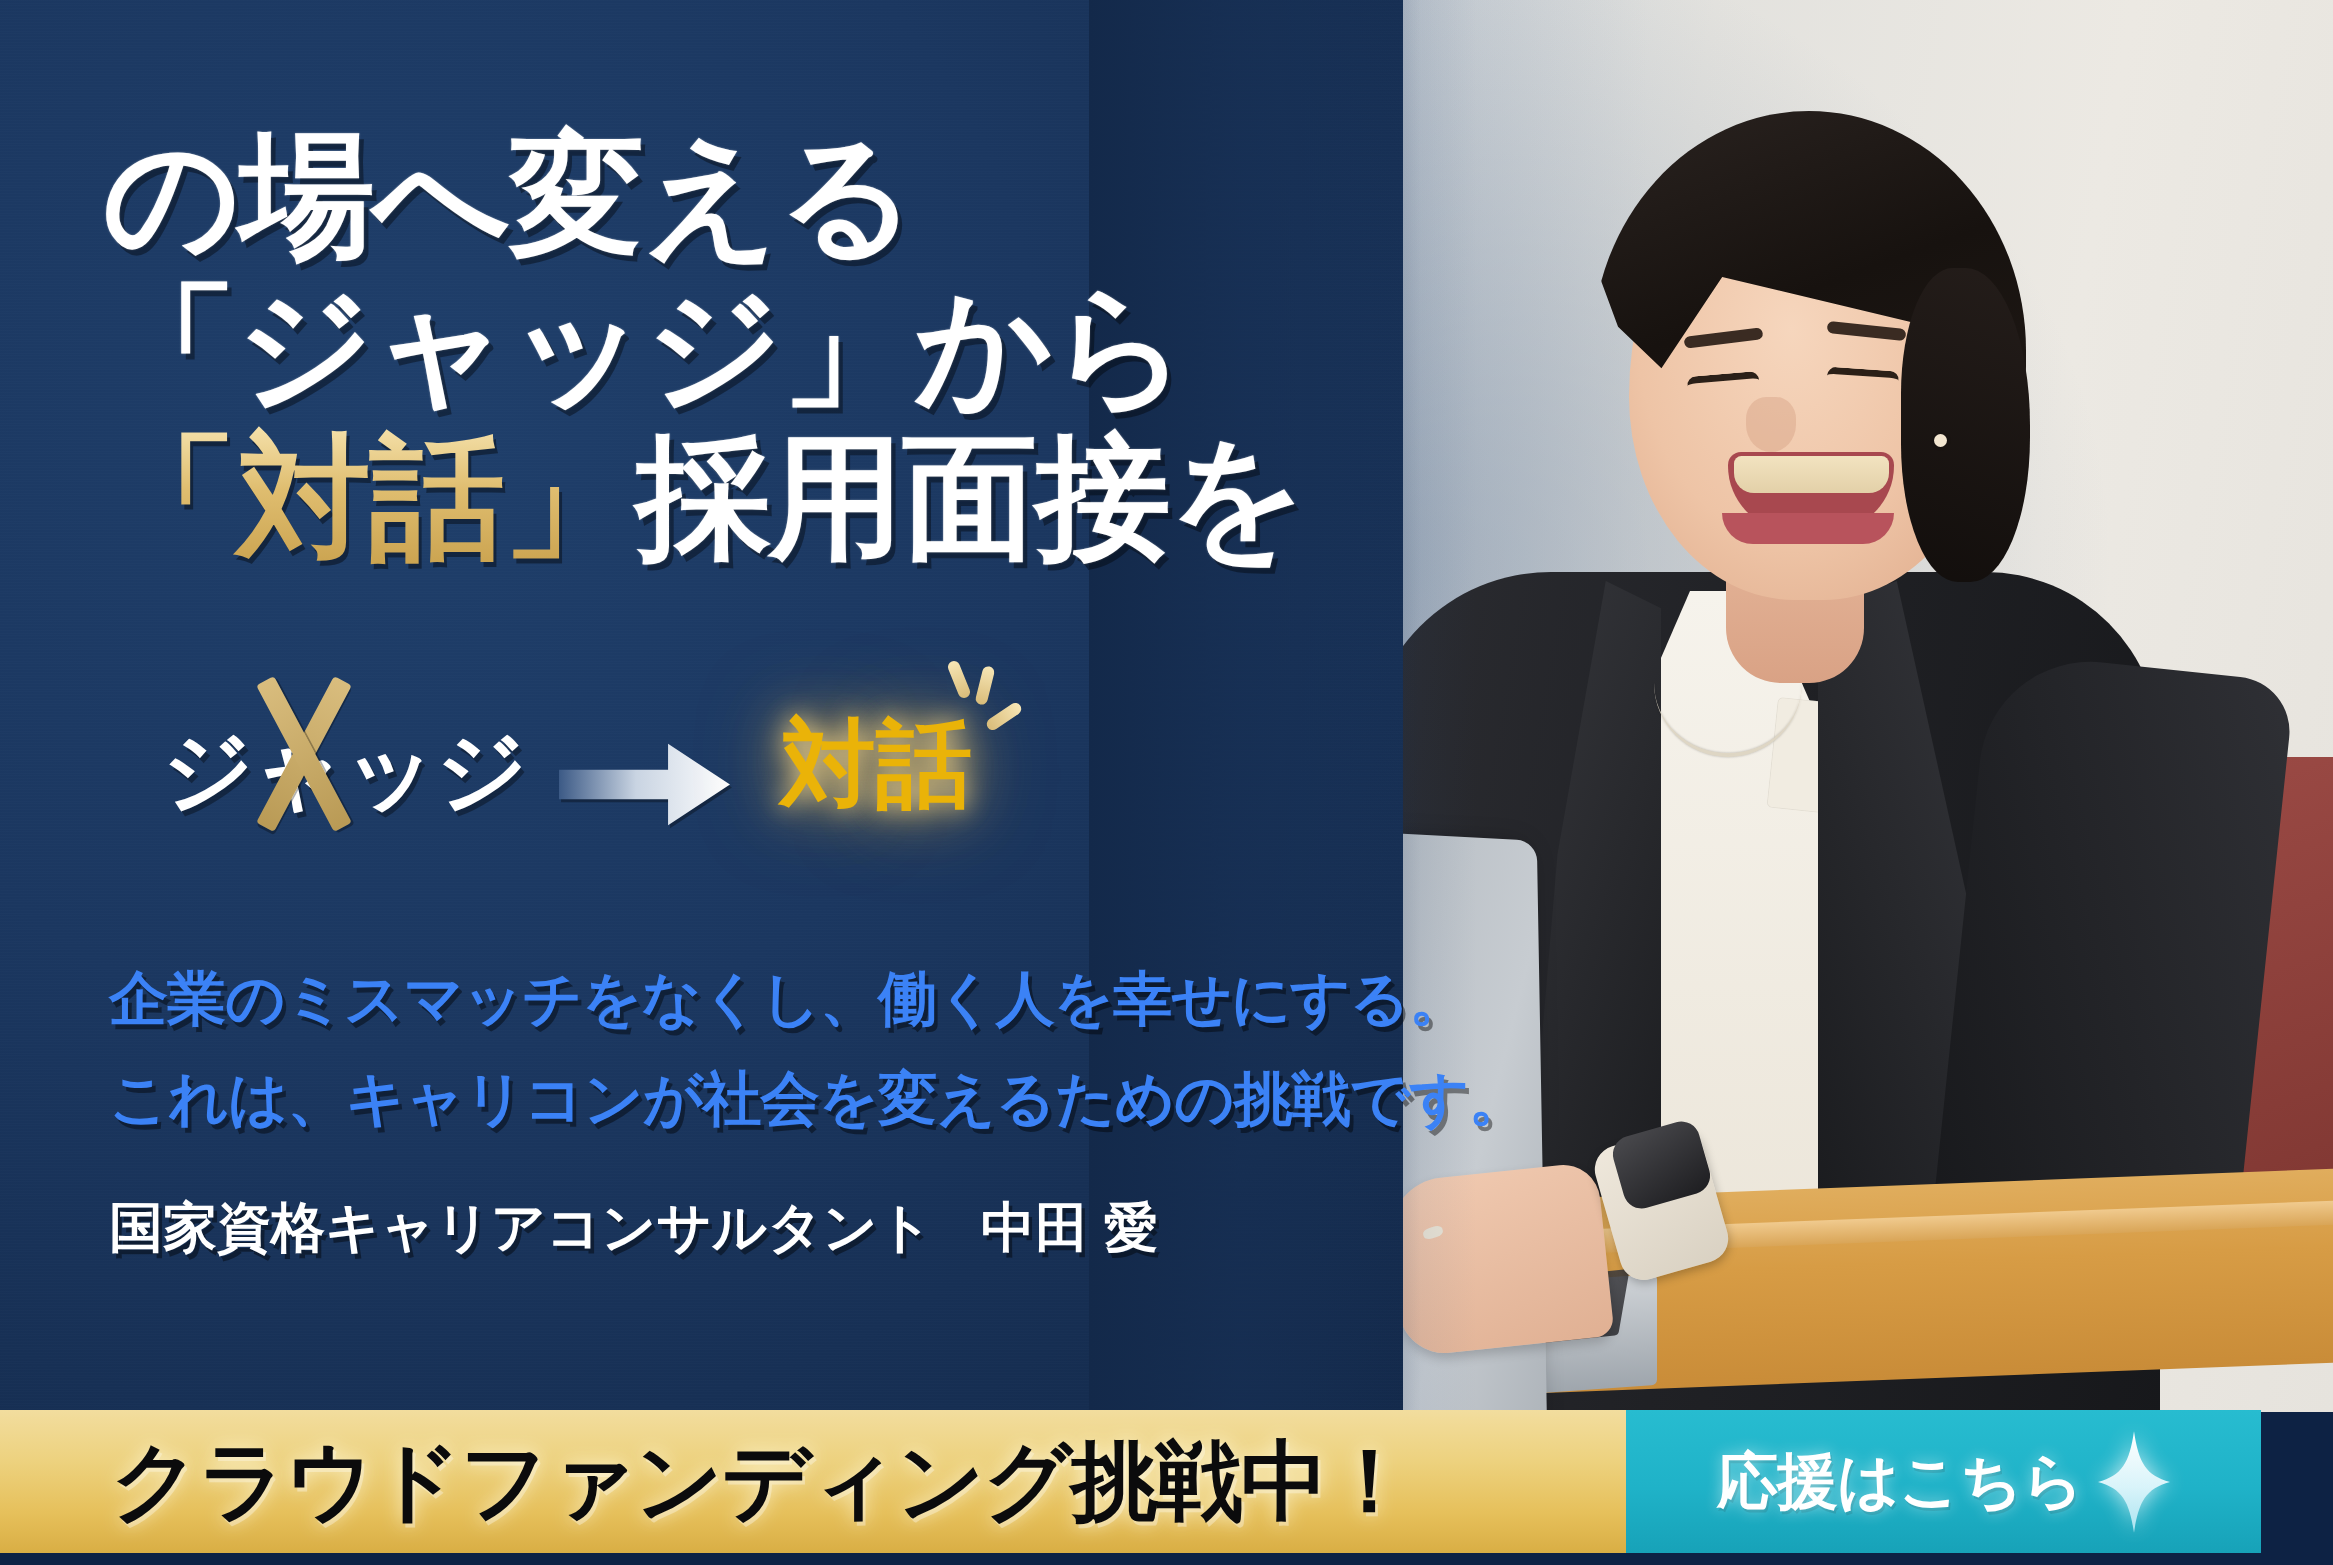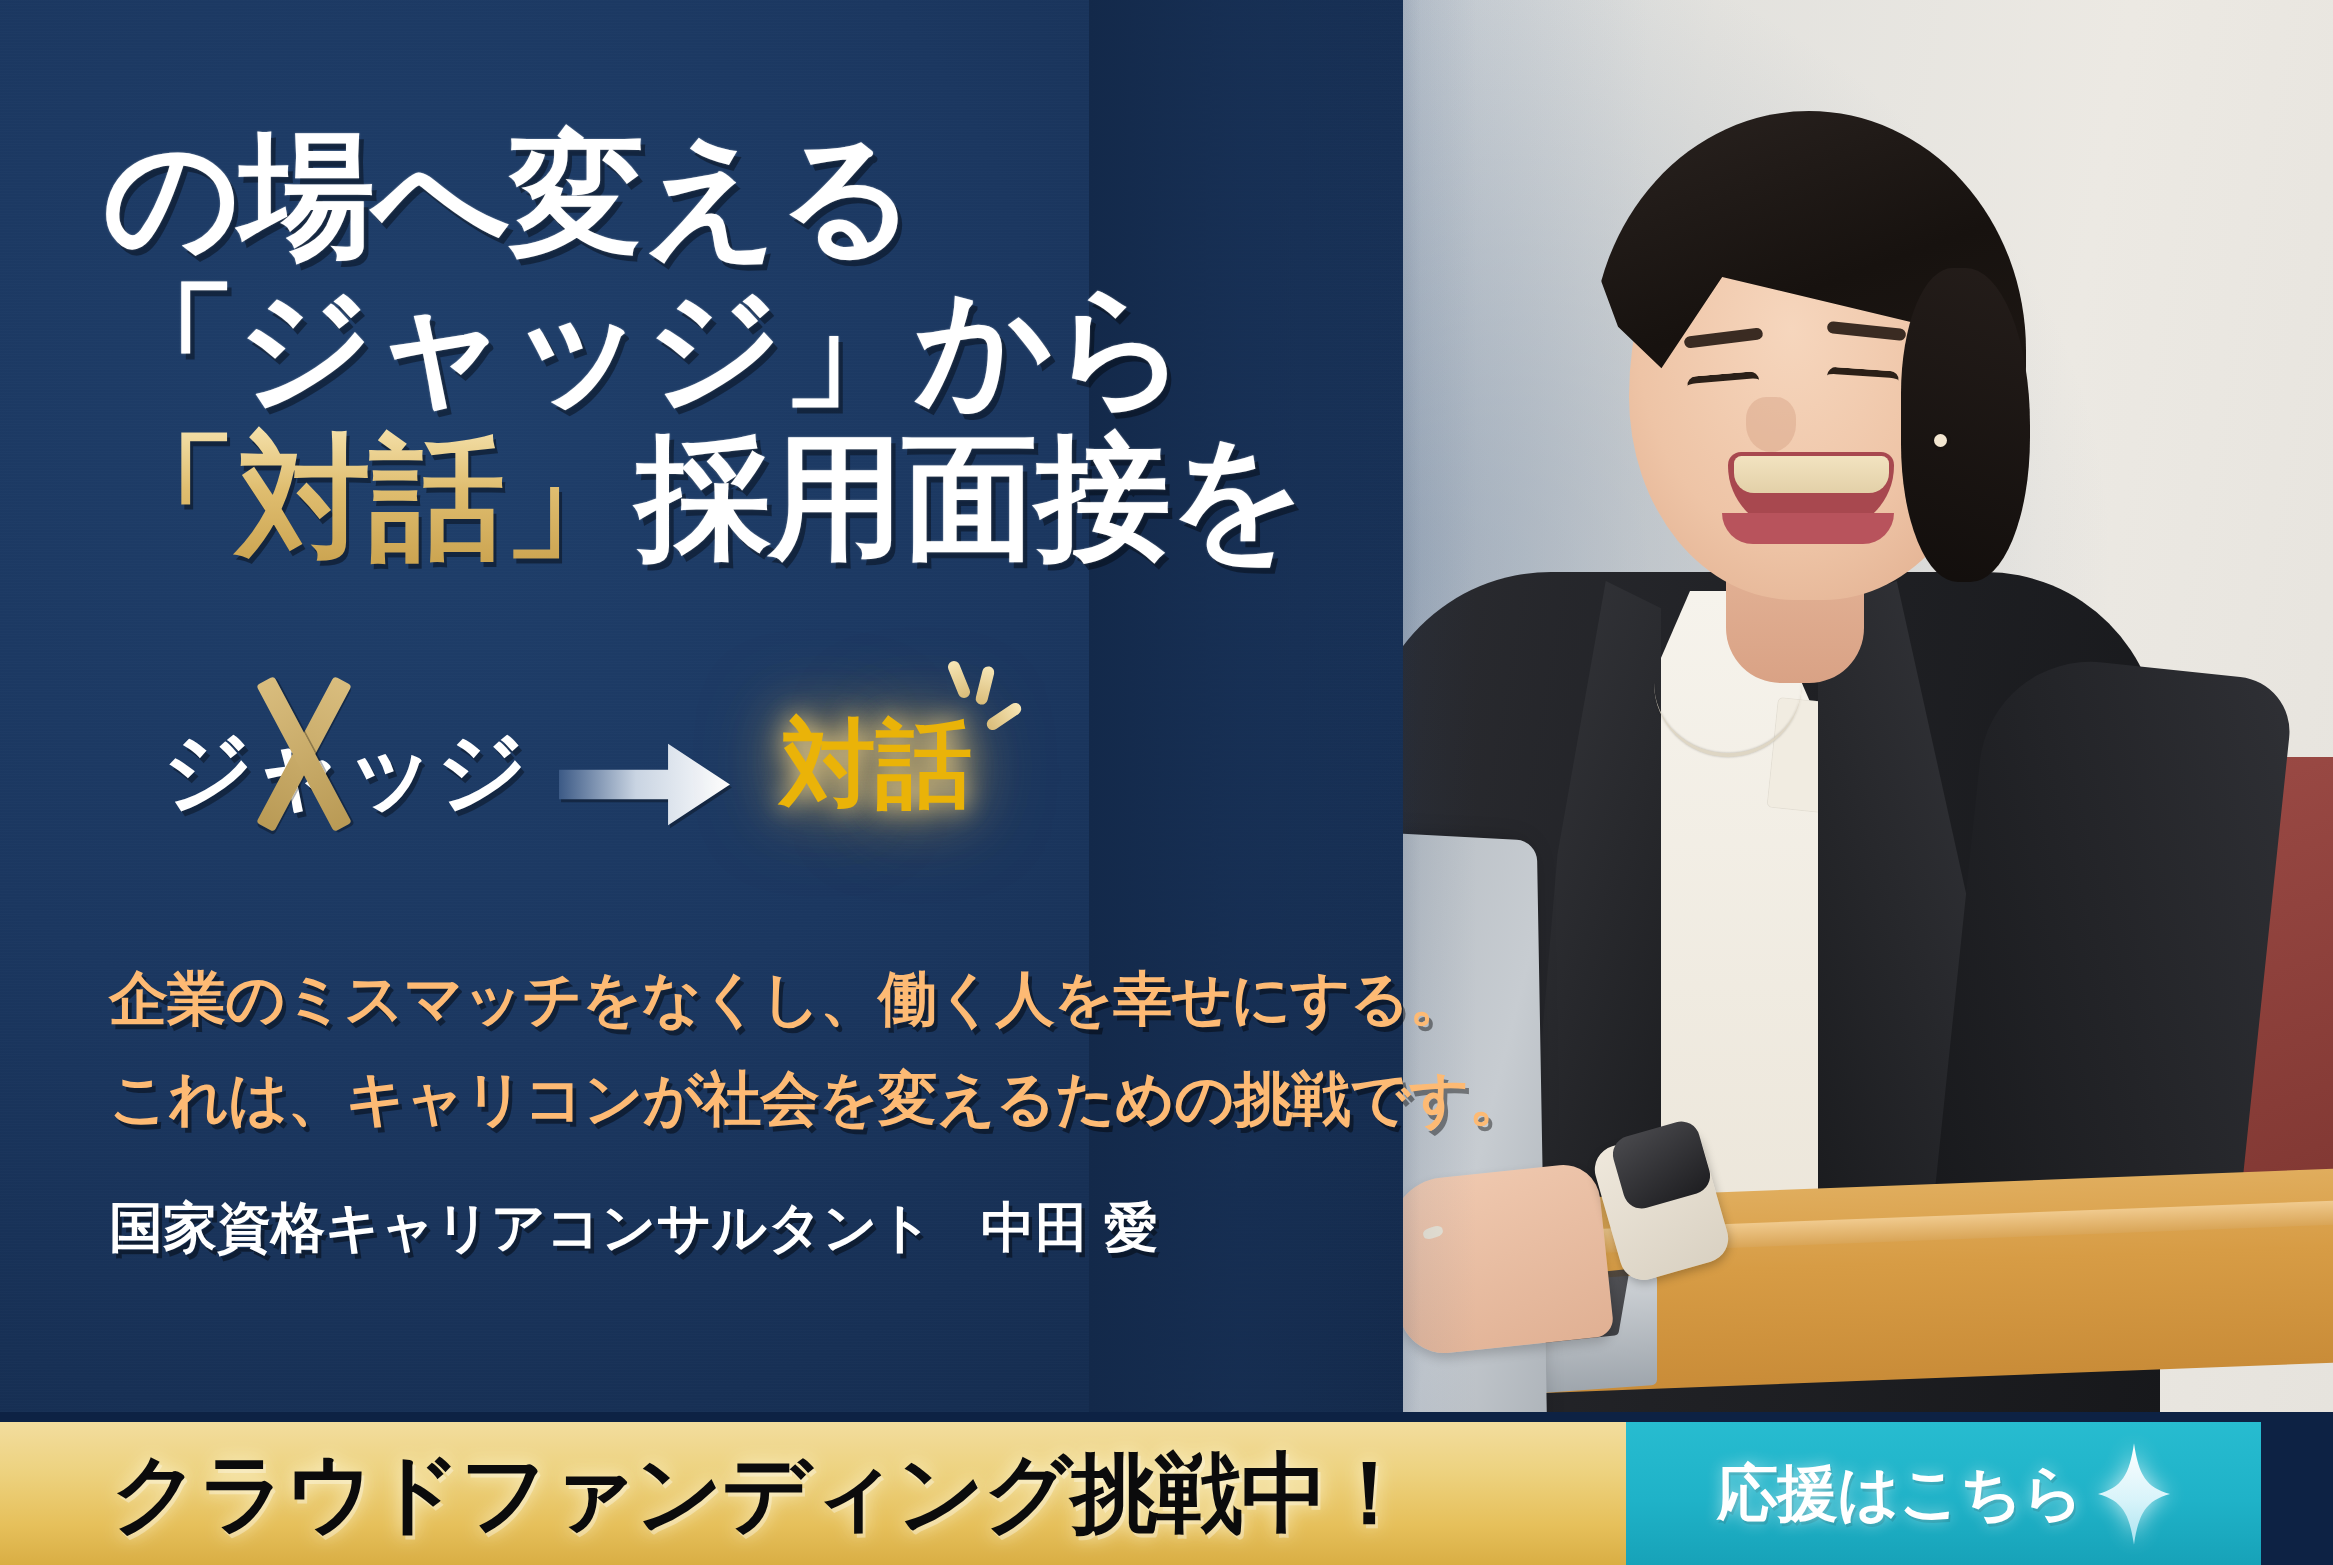--- a/index.html
+++ b/index.html
@@ -156,28 +156,28 @@
      text-shadow:0 0 24px rgba(243,214,140,.95),0 0 52px rgba(226,184,88,.8),0 0 83px rgba(214,168,66,.6);}
   .spark{position:absolute;right:-59px;top:-41px;width:85px;height:85px;}
   .spark i{position:absolute;display:block;width:12px;height:39px;border-radius:6.5px;
      background:linear-gradient(180deg,#f7e6b6,#d9bc79);}
   .spark i:nth-child(1){left:7.4px;top:0;transform:rotate(-22deg);}
   .spark i:nth-child(2){left:33px;top:5.5px;transform:rotate(14deg);}
   .spark i:nth-child(3){left:52px;top:37px;transform:rotate(56deg);}
 
   
   .lead{position:absolute;left:109px;top:960px;width:1311px;}
-  .lead p{margin:0 0 20px 0;font-size:59px;font-weight:800;color:#fdba74;
+  .lead p{margin:0 0 20px 0;font-size:59px;font-weight:800;color:#3b82f6;
      letter-spacing:-0.9px;white-space:nowrap;text-shadow:3.7px 4.6px 0 rgba(0,0,0,.42);}
   .credit{position:absolute;left:109px;top:1192px;font-size:54px;font-weight:800;color:#fff;
      letter-spacing:0px;white-space:nowrap;text-shadow:3.7px 4.6px 0 rgba(0,0,0,.42);text-align:center;}
   .credit .nm{margin-left:48px;}
 
   
-  .bar{position:absolute;left:0;bottom:0;width:2261px;height:143px;display:flex;}
+  .bar{position:absolute;left:0;bottom:12px;width:2261px;height:143px;display:flex;}
   .bar-top-line{position:absolute;left:0;top:0;width:100%;height:5.5px;
      background:linear-gradient(90deg,#fbf0c8,#f3e0a2 40%,#e6c97c);}
   .bar-gold{position:relative;flex:0 0 1626px;height:100%;
      background:linear-gradient(180deg,#f2dd9e 0%,#edd27f 35%,#e6c05b 72%,#d9ae44 100%);
      display:flex;align-items:center;}
   .bar-gold .cf{margin-left:111px;font-size:87px;font-weight:900;color:#0b0b0c;
      letter-spacing:-1.8px;white-space:nowrap;
      text-shadow:0 0 20px rgba(255,250,220,.95),2.8px 3.7px 0 rgba(255,255,255,.35);}
   .bar-teal{position:relative;flex:1 1 auto;height:100%;
      background:linear-gradient(180deg,#27bcd0 0%,#1fb2c8 55%,#17a2b8 100%);

